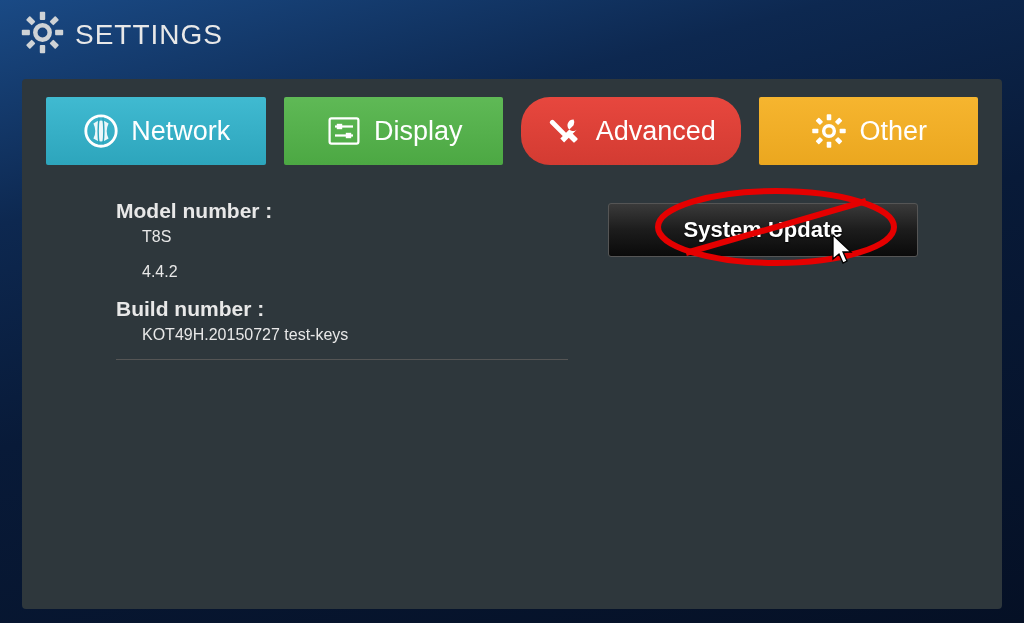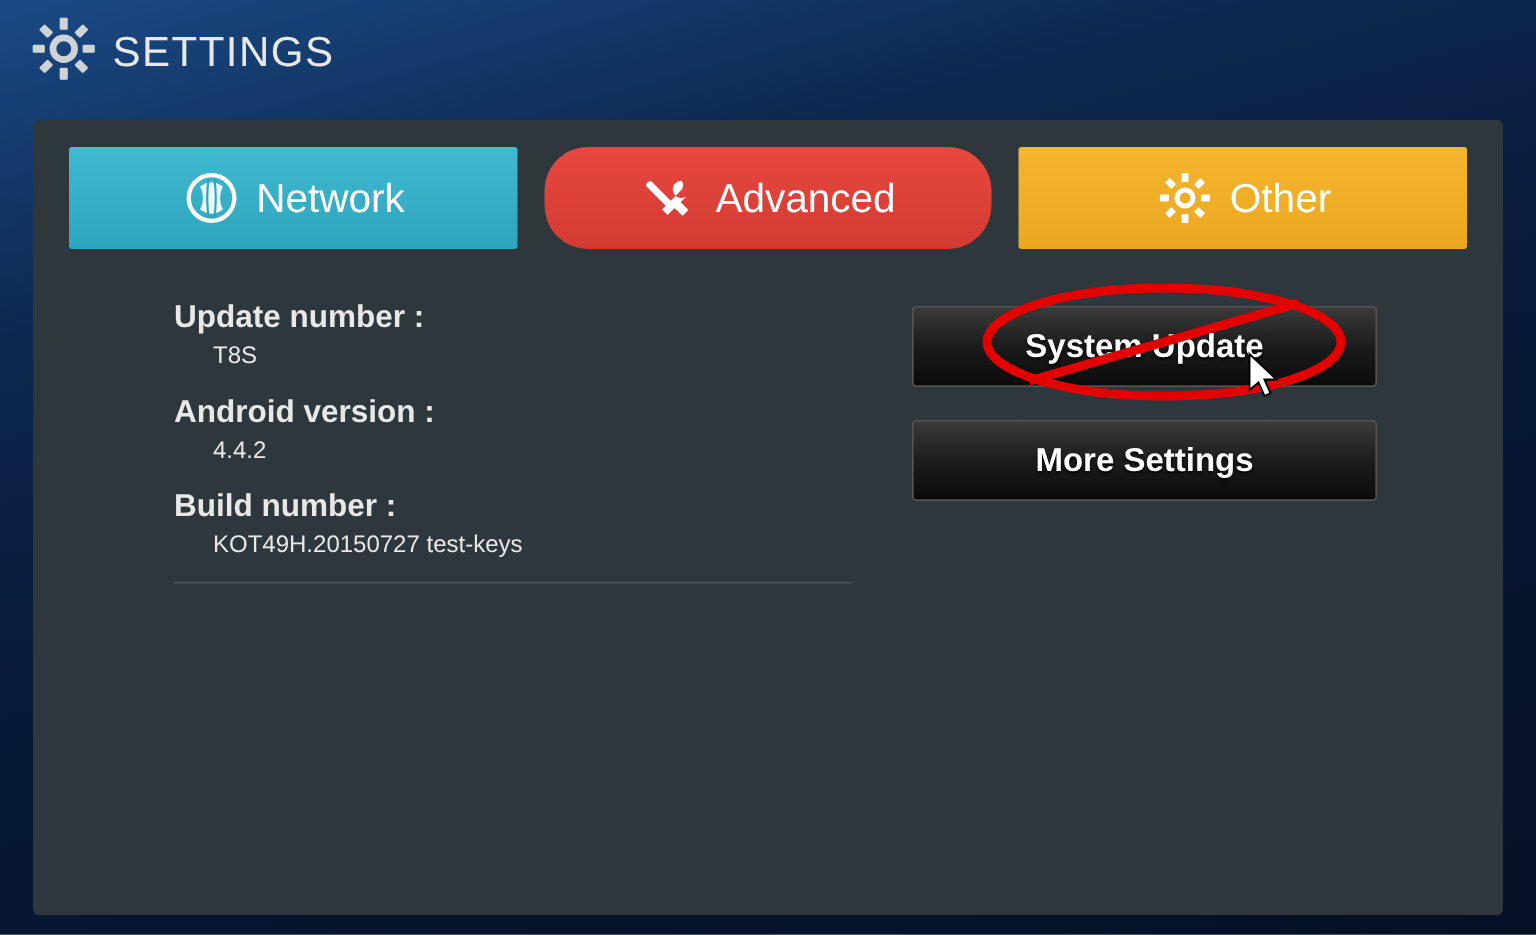--- a/index.html
+++ b/index.html
@@ -128,20 +128,32 @@
       <span class="tab-icon">
         <svg viewBox="0 0 40 40" width="38" height="38">
           <circle cx="20" cy="20" r="16" fill="none" stroke="#fff" stroke-width="3"></circle>
           <path d="M12 12 Q20 6 28 12 Q24 20 28 28 Q20 34 12 28 Q16 20 12 12 Z" fill="#fff" opacity="0.9"></path>
           <path d="M18 6 Q16 20 18 34 M22 6 Q24 20 22 34" fill="none" stroke="#2da5bc" stroke-width="1.5"></path>
         </svg>
       </span>
       <span>Network</span>
     </div>
 
+    <div class="tab tab-display">
+      <span class="tab-icon">
+        <svg viewBox="0 0 40 40" width="36" height="36">
+          <rect x="4" y="6" width="32" height="28" rx="2" fill="none" stroke="#fff" stroke-width="2.5"></rect>
+          <line x1="10" y1="15" x2="30" y2="15" stroke="#fff" stroke-width="2.5"></line>
+          <rect x="12" y="12" width="6" height="6" fill="#fff"></rect>
+          <line x1="10" y1="25" x2="30" y2="25" stroke="#fff" stroke-width="2.5"></line>
+          <rect x="22" y="22" width="6" height="6" fill="#fff"></rect>
+        </svg>
+      </span>
+      <span>Display</span>
+    </div>
 
     <div class="tab tab-advanced">
       <span class="tab-icon">
         <svg viewBox="0 0 40 40" width="38" height="38">
           <path d="M28 8 a6 6 0 1 0 4 10 L18 32 l-4-4 L28 14 a6 6 0 0 0 0-6 Z" fill="#fff"></path>
           <rect x="10" y="6" width="5" height="22" rx="2" fill="#fff" transform="rotate(-45 12 18)"></rect>
           <rect x="22" y="24" width="10" height="6" rx="1" fill="#fff" transform="rotate(45 27 27)"></rect>
         </svg>
       </span>
       <span>Advanced</span>
@@ -164,37 +176,35 @@
         </svg>
       </span>
       <span>Other</span>
     </div>
   </div>
 
   <div class="content">
 
     <div class="info-col">
       <div class="info-block">
-        <div class="info-label">Update number :</div>
+        <div class="info-label">Model number :</div>
         <div class="info-value">T8S</div>
       </div>
       <div class="info-block">
-        <div class="info-label">Android version :</div>
         <div class="info-value">4.4.2</div>
       </div>
       <div class="info-block">
         <div class="info-label">Build number :</div>
         <div class="info-value">KOT49H.20150727 test-keys</div>
       </div>
       <hr class="divider">
     </div>
 
     <div class="btn-col">
       <div class="action-btn">System Update</div>
-      <div class="action-btn">More Settings</div>
 
       <svg class="prohibit-overlay" viewBox="0 0 260 85">
         <ellipse cx="130" cy="42" rx="118" ry="36" fill="none" stroke="#e50000" stroke-width="6"></ellipse>
         <line x1="40" y1="68" x2="220" y2="16" stroke="#e50000" stroke-width="6"></line>
       </svg>
 
       <svg class="cursor-overlay" viewBox="0 0 28 34">
         <path d="M3 2 L3 26 L9 21 L13 30 L17 28 L13 19 L21 19 Z" fill="#fff" stroke="#000" stroke-width="1.3"></path>
       </svg>
     </div>

